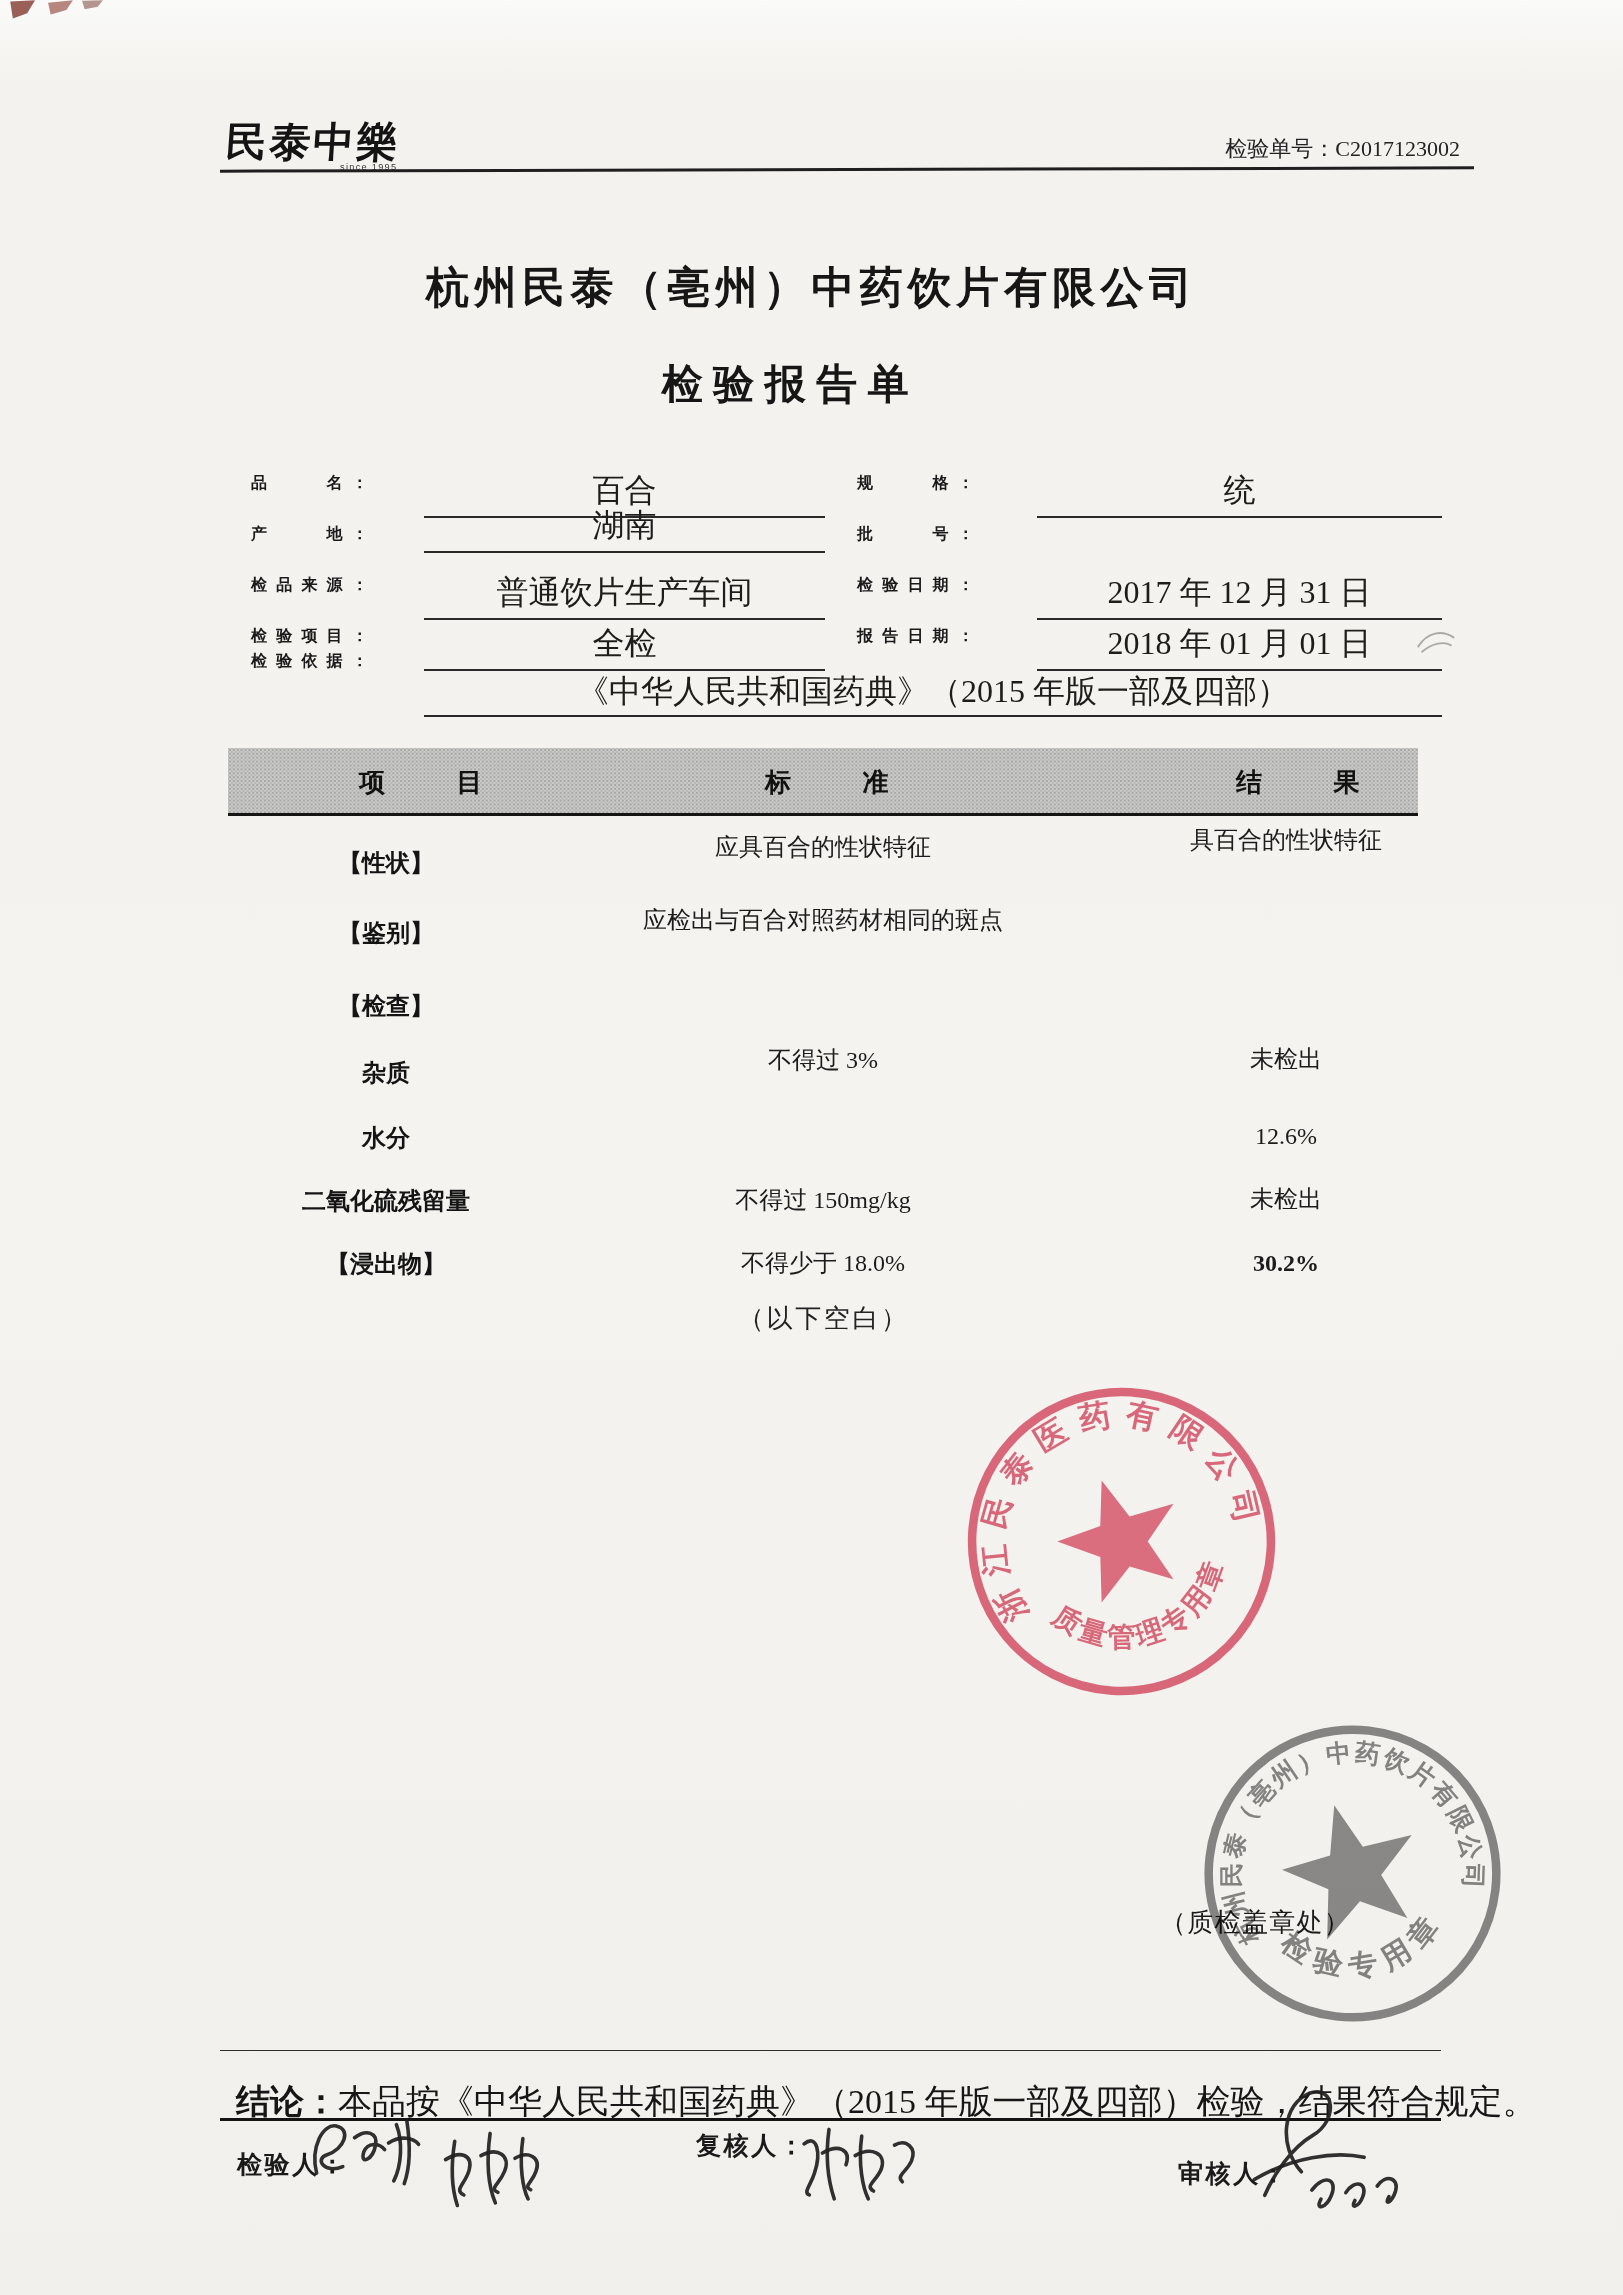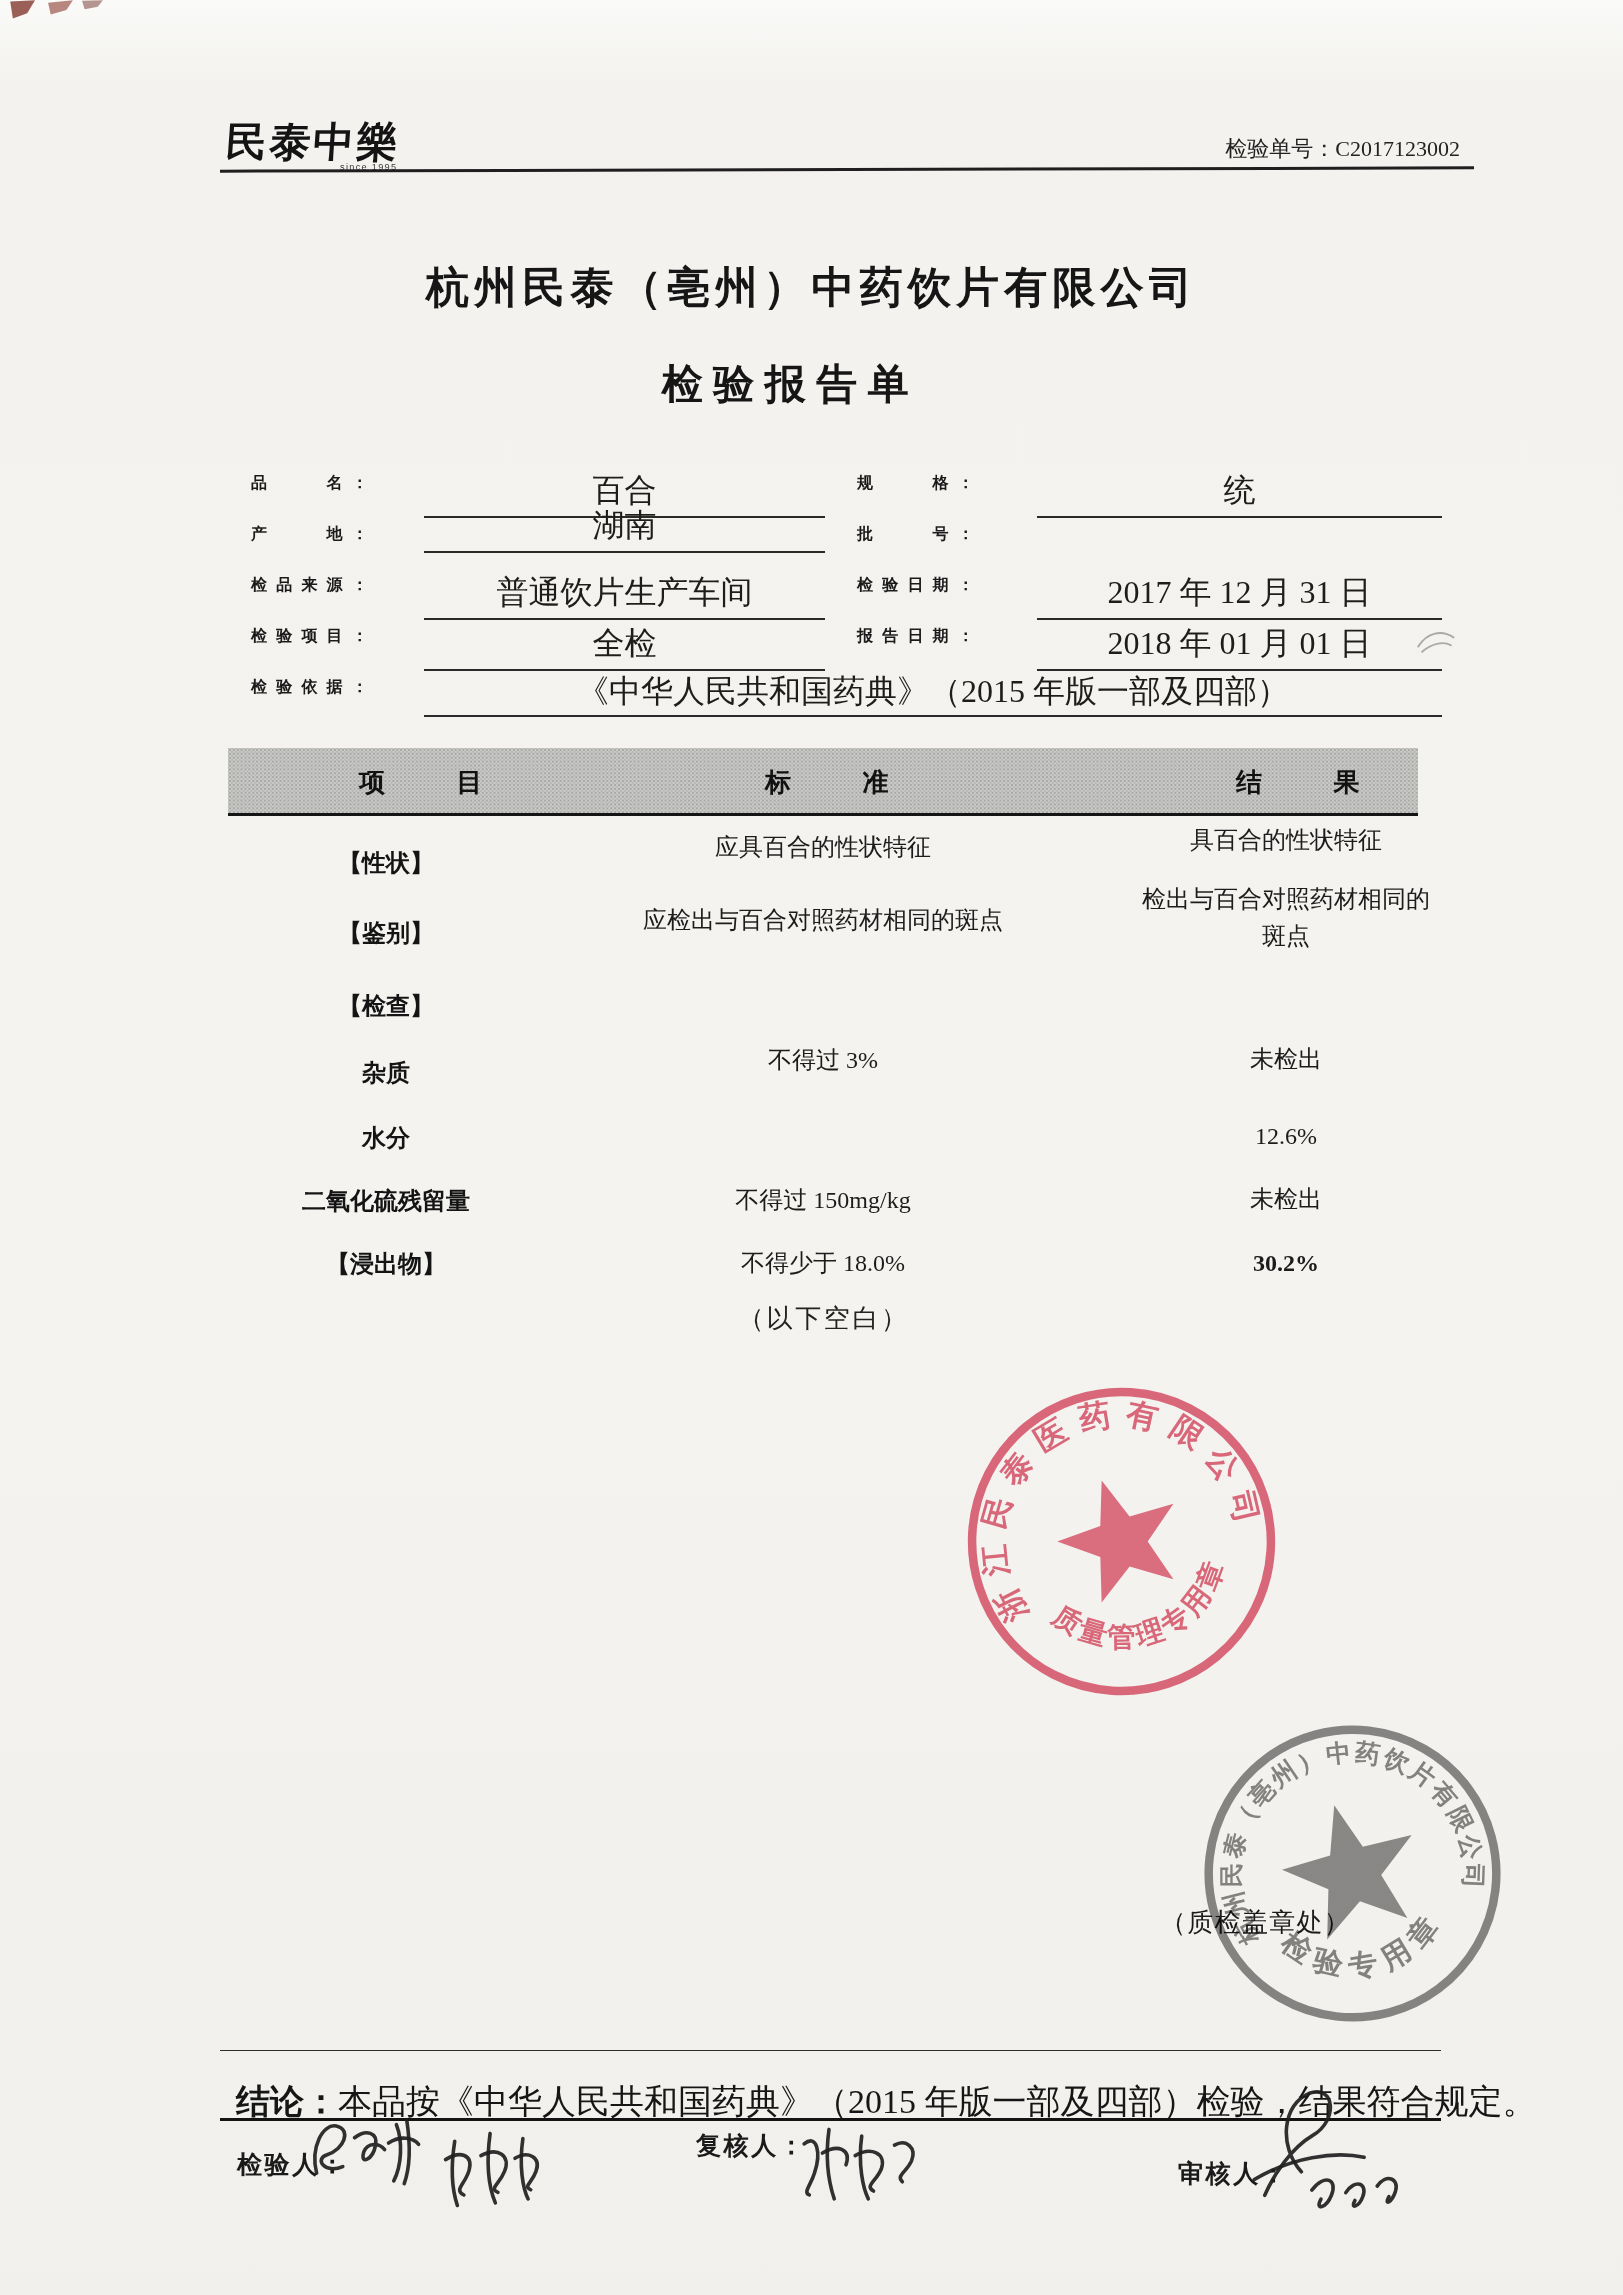--- a/index.html
+++ b/index.html
@@ -87,41 +87,40 @@
   <div class="abs info-value ival-l" style="top:622px;">全检</div>
 
   <div class="abs info-label ilab-r" style="top:473px;">规　　格：</div>
   <div class="abs info-value ival-r" style="top:469px;">统</div>
   <div class="abs info-label ilab-r" style="top:524px;">批　　号：</div>
   <div class="abs info-label ilab-r" style="top:575px;">检验日期：</div>
   <div class="abs info-value ival-r" style="top:571px;">2017 年 12 月 31 日</div>
   <div class="abs info-label ilab-r" style="top:626px;">报告日期：</div>
   <div class="abs info-value ival-r" style="top:622px;">2018 年 01 月 01 日</div>
 
-  <div class="abs info-label ilab-l" style="top:677px;">检验依据：</div>
+  <div class="abs info-label ilab-l" style="top:651px;">检验依据：</div>
   <div class="abs info-value ival-basis" style="top:674px;">《中华人民共和国药典》（2015 年版一部及四部）</div>
 
   <svg class="abs smudge" style="left:1413px;top:623px;" width="47" height="34" viewBox="0 0 72 52">
     <path d="M8,36 C22,14 44,10 62,22"></path>
       <path d="M14,44 C30,30 48,28 58,34"></path>
   </svg>
 
   <div class="abs thead">
     <div class="th th1">项　　目</div>
     <div class="th th2">标　　准</div>
     <div class="th th3">结　　果</div>
   </div>
 
   <div class="abs cell ci" style="top:844px;">【性状】</div>
   <div class="abs cell cs" style="top:829px;">应具百合的性状特征</div>
   <div class="abs cell cr" style="top:822px;">具百合的性状特征</div>
 
   <div class="abs cell ci" style="top:914px;">【鉴别】</div>
   <div class="abs cell cs" style="top:902px;">应检出与百合对照药材相同的斑点</div>
-  <div class="abs cell cr" style="top:881px;">检出与百合对照药材相同的斑点</div>
 
   <div class="abs cell ci" style="top:987px;">【检查】</div>
 
   <div class="abs cell ci" style="top:1054px;">杂质</div>
   <div class="abs cell cs" style="top:1042px;">不得过 3%</div>
   <div class="abs cell cr" style="top:1041px;">未检出</div>
 
   <div class="abs cell ci" style="top:1119px;">水分</div>
   <div class="abs cell cr" style="top:1118px;">12.6%</div>
 

